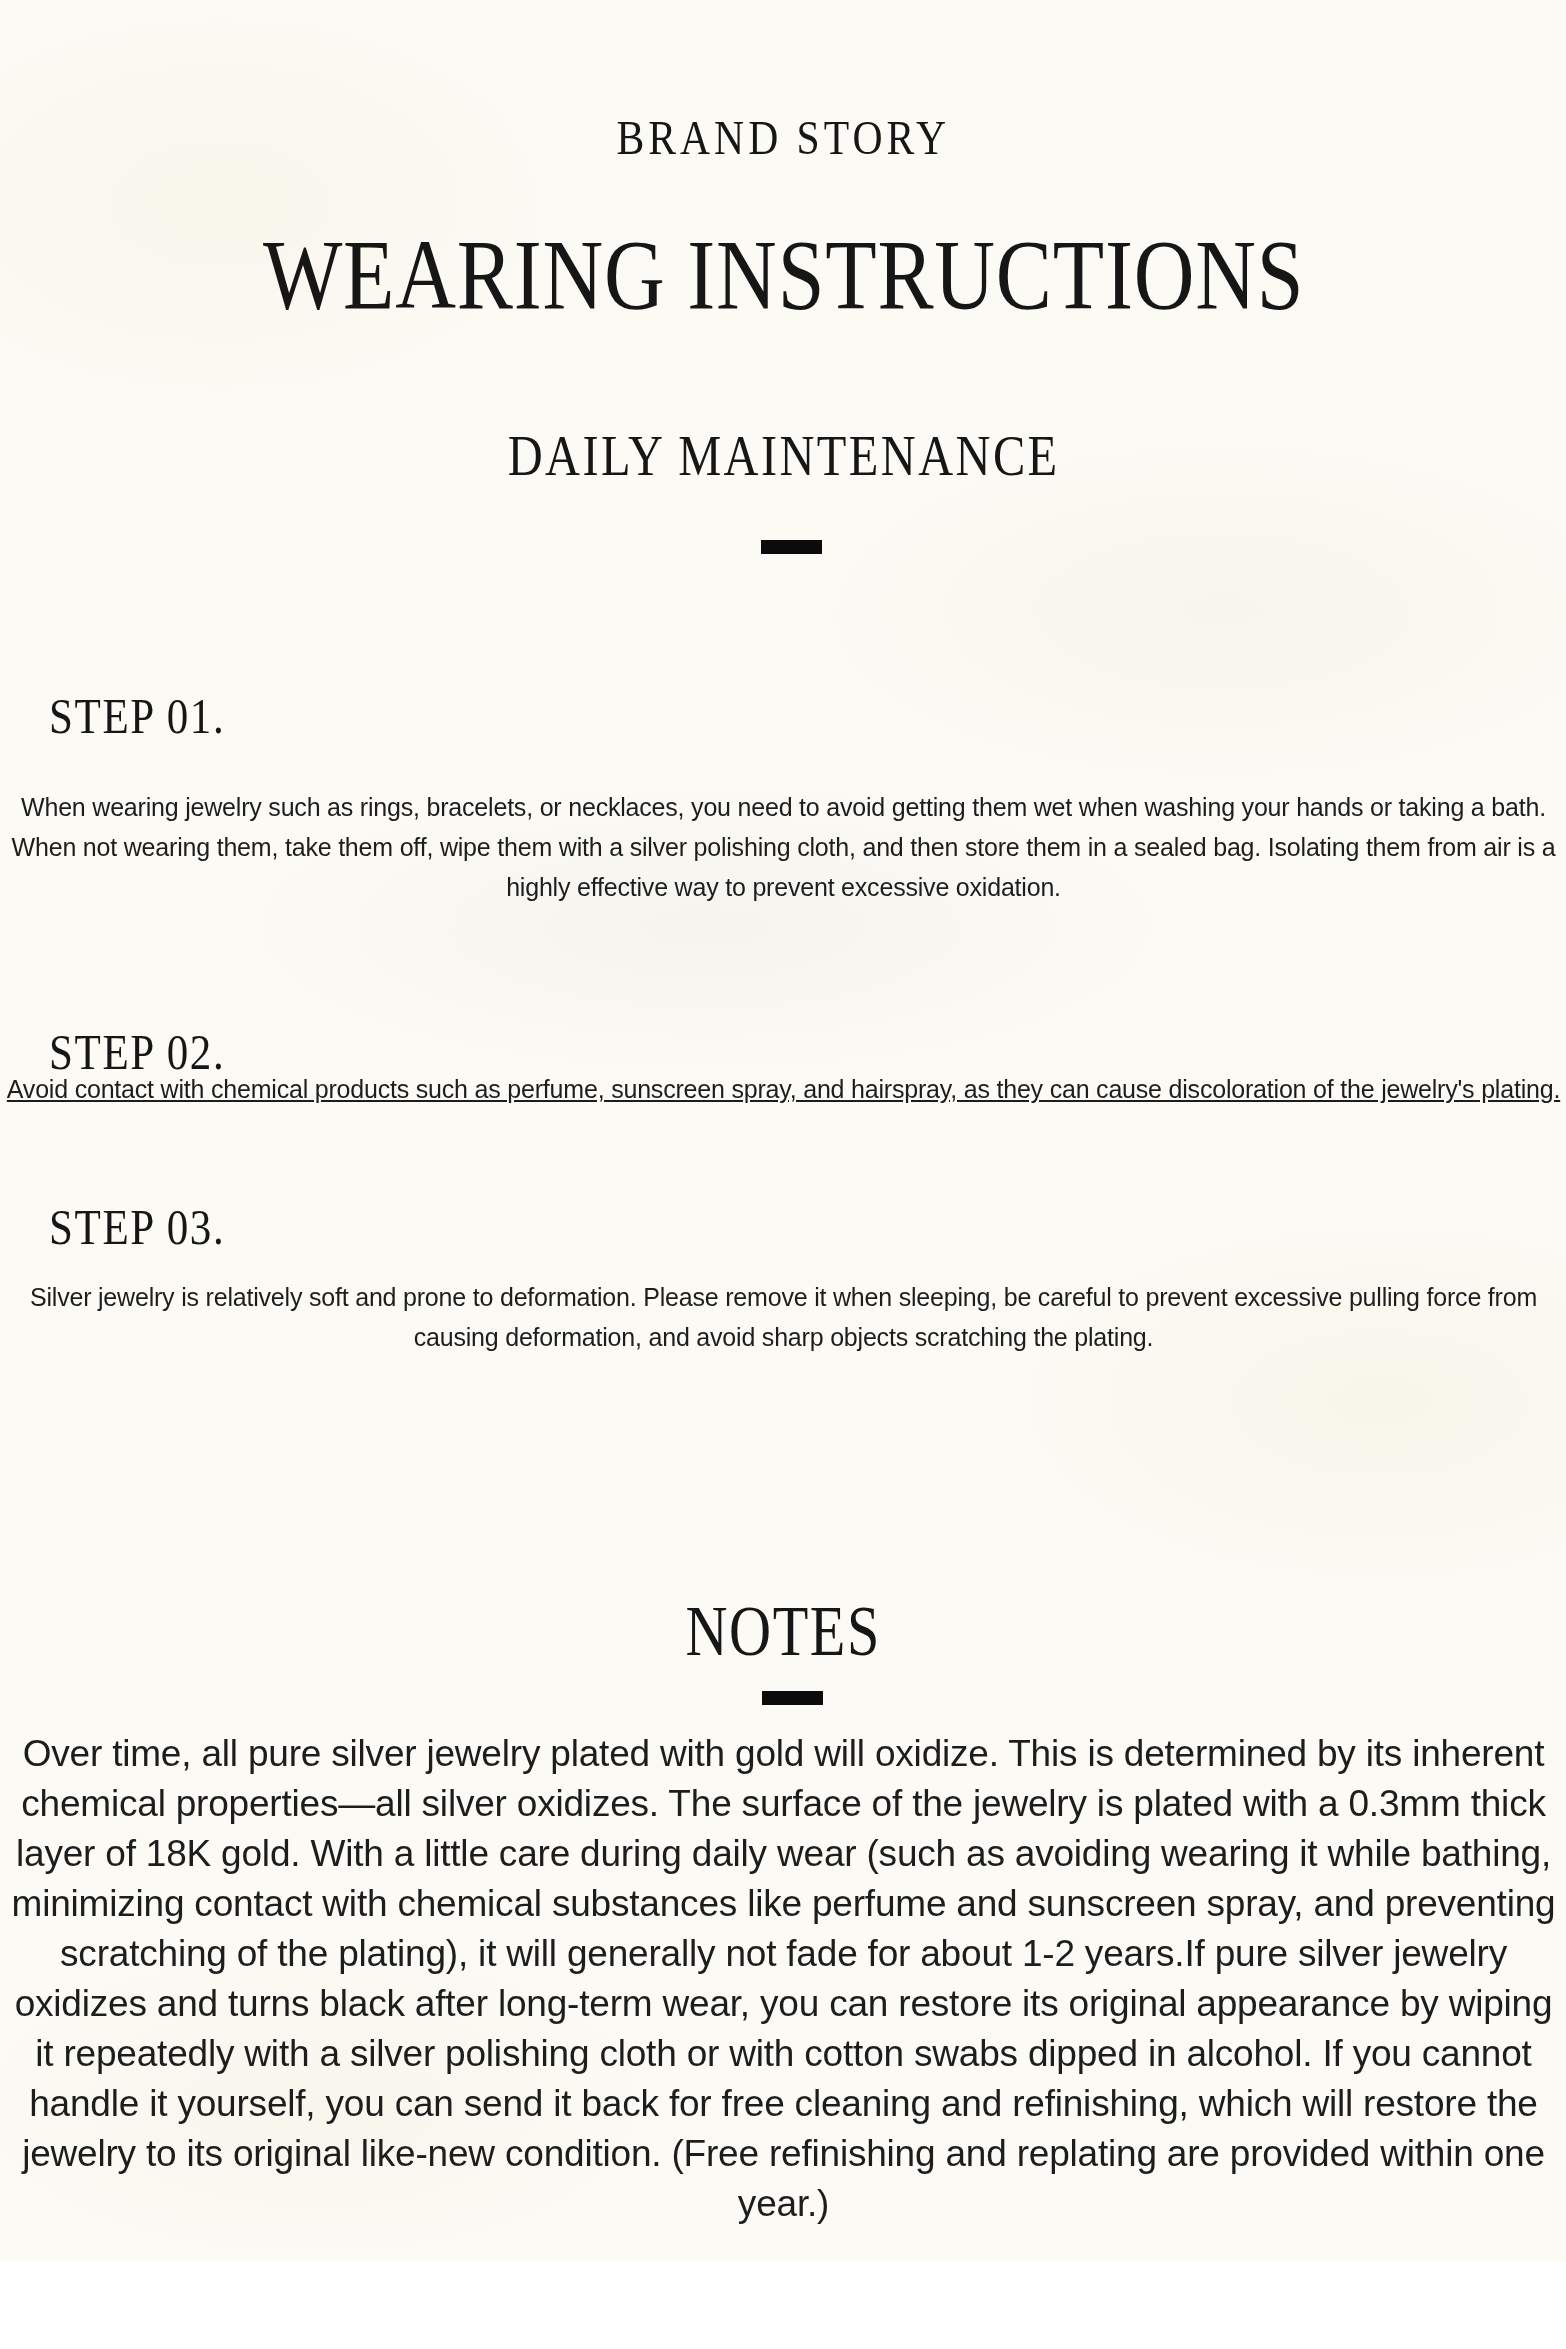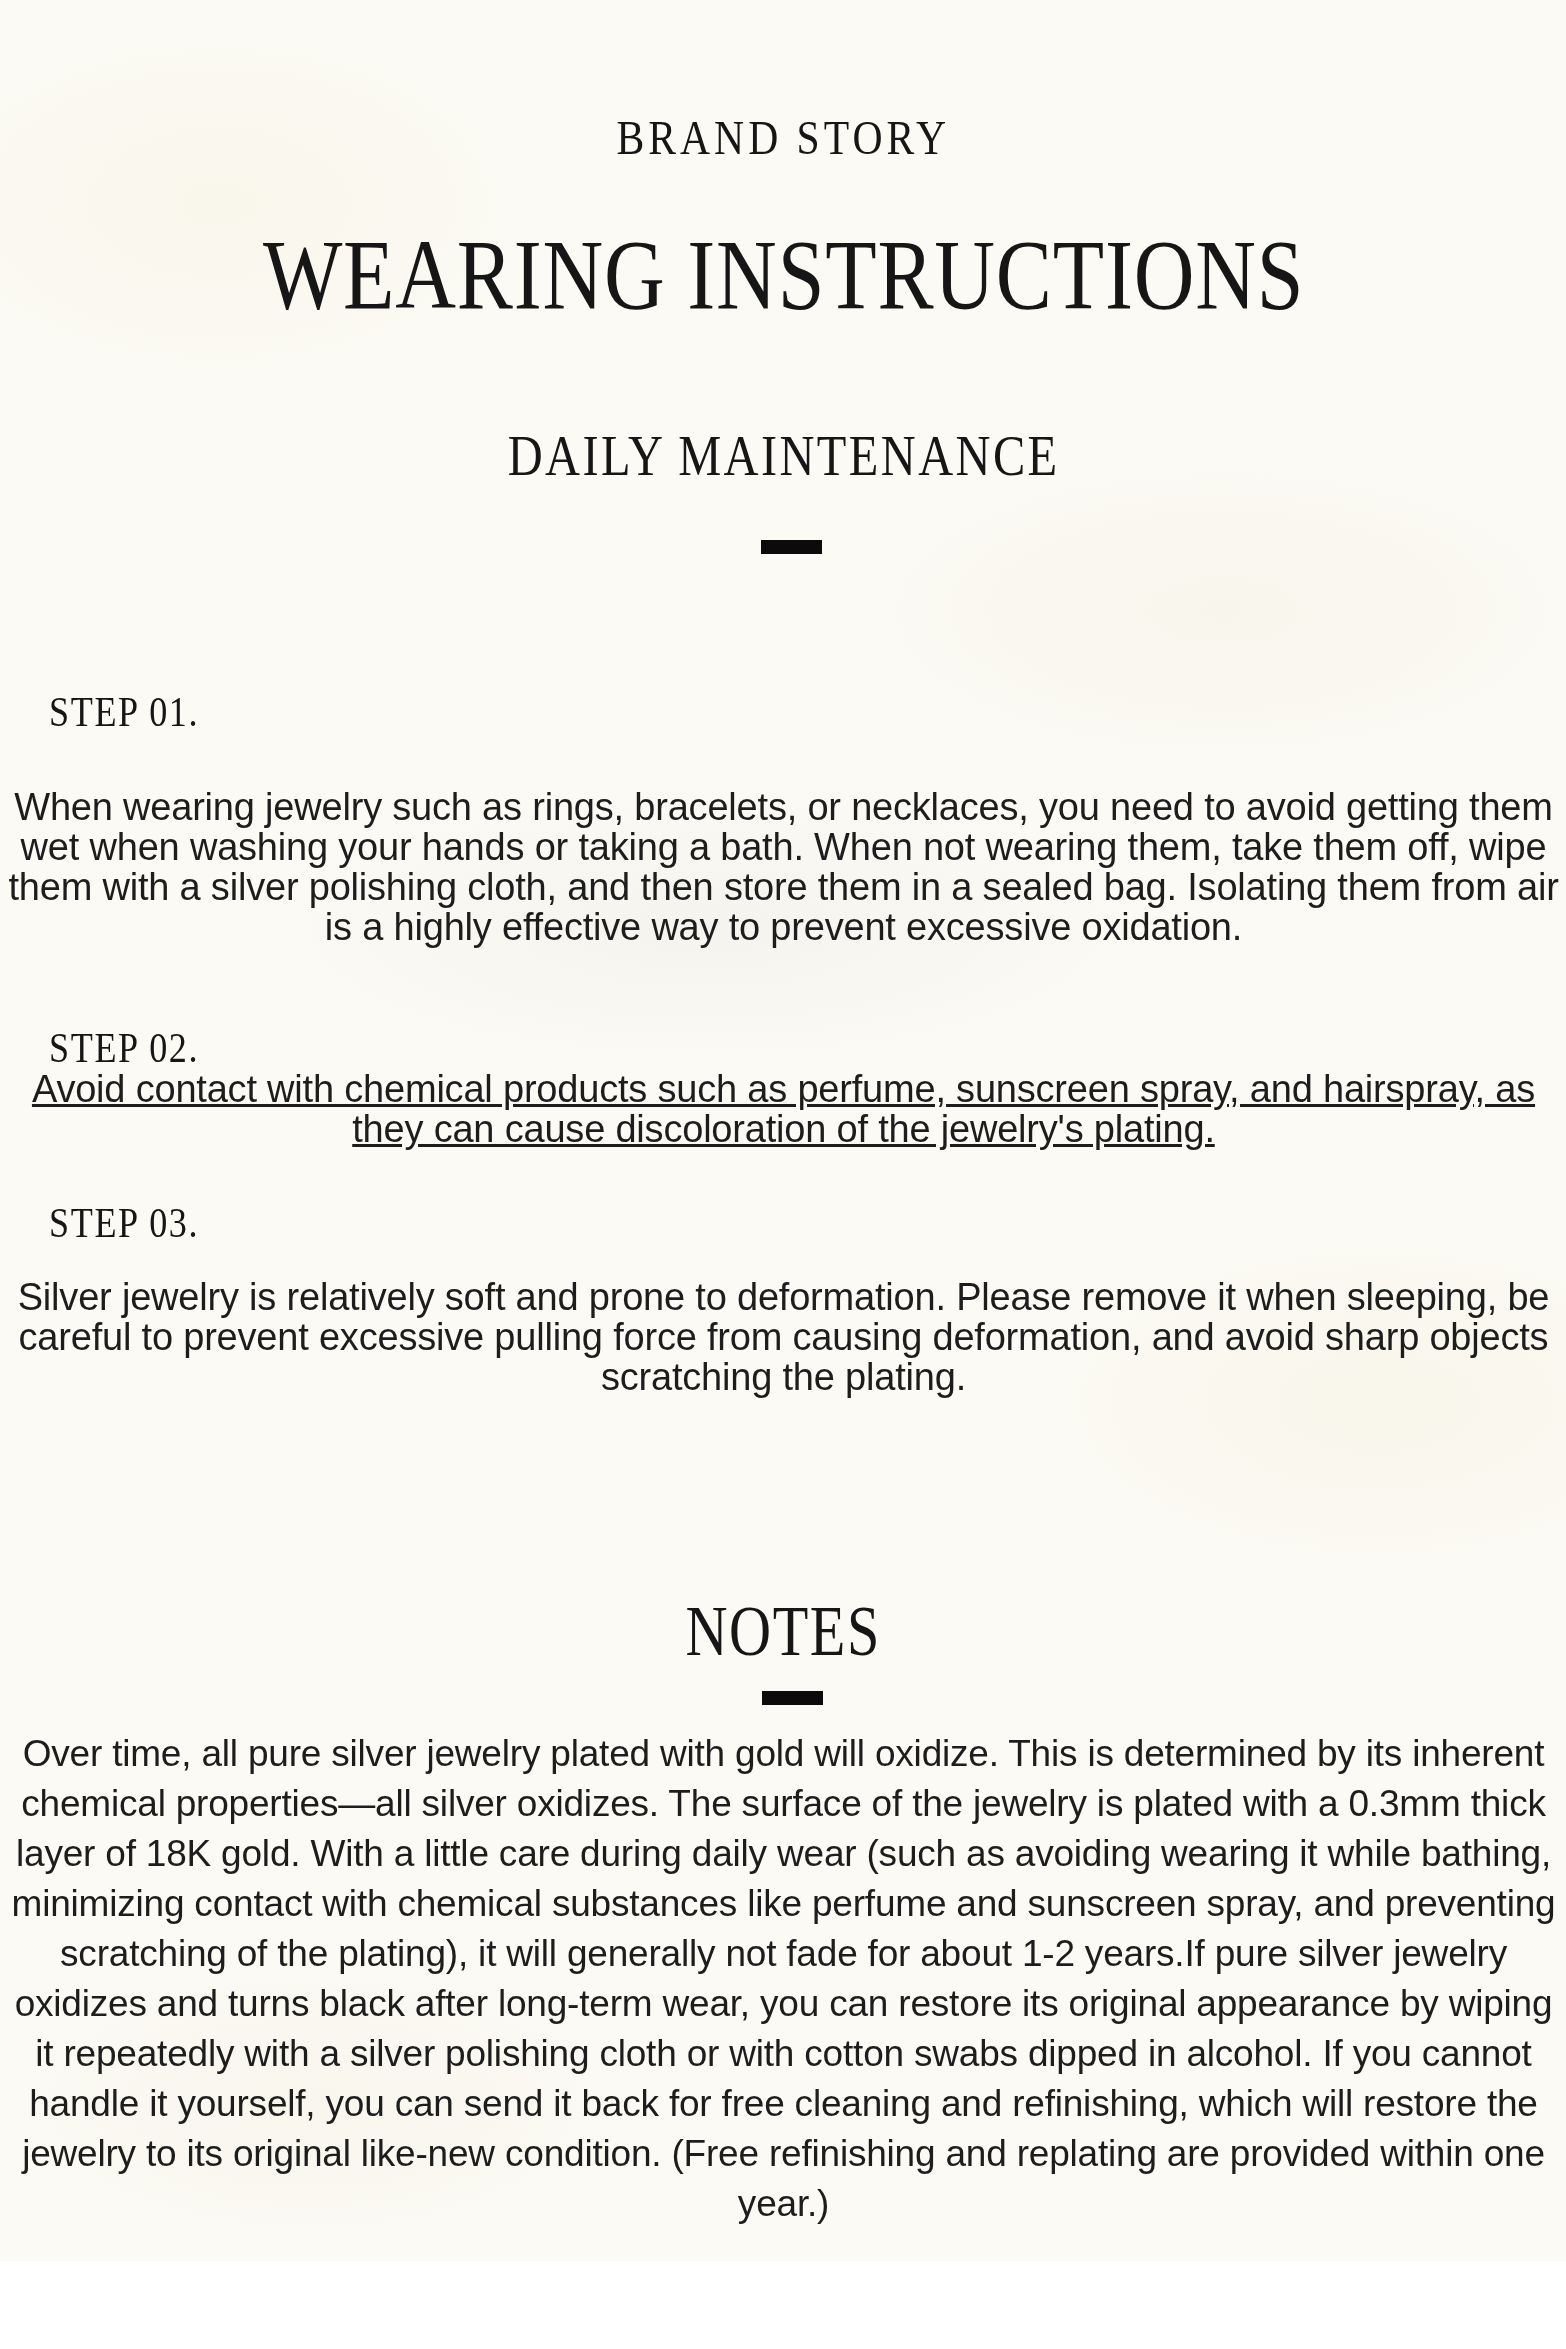--- a/index.html
+++ b/index.html
@@ -46,21 +46,21 @@
     background: var(--divider, #0B0B0B);
   }
   .divider-1 { top: 540px; left: 761px; }
   .divider-2 { top: 1691px; left: 762px; }
 
   .step-label {
     position: absolute;
     left: 49px;
     font-family: "Liberation Serif", "DejaVu Serif", serif;
     color: var(--heading-text, #161616);
-    font-size: 42px;
+    font-size: 50px;
     letter-spacing: 1.9px;
     line-height: 1;
     white-space: nowrap;
     margin: 0;
     font-weight: normal;
   }
   .step-label .squeeze {
     display: inline-block;
     transform: scaleX(0.86);
     transform-origin: left center;
@@ -69,21 +69,21 @@
   .step-label-2 { top: 983px; margin-top: 44px; }
   .step-label-3 { top: 1202px; }
 
   .body-text {
     position: absolute;
     left: 3.7px;
     right: 3.7px;
     margin: 0;
     text-align: center;
     font-family: "Liberation Sans", "DejaVu Sans", sans-serif;
-    font-size: 38px;
+    font-size: 25px;
     line-height: 40px;
     letter-spacing: -0.2px;
     color: var(--body-text, #1D1D1D);
   }
   .step-text-1 { top: 787px; }
   .step-text-2 { top: 1069px; text-decoration: underline; }
   .step-text-3 { top: 1277px; }
 
   .notes-text {
     position: absolute;

